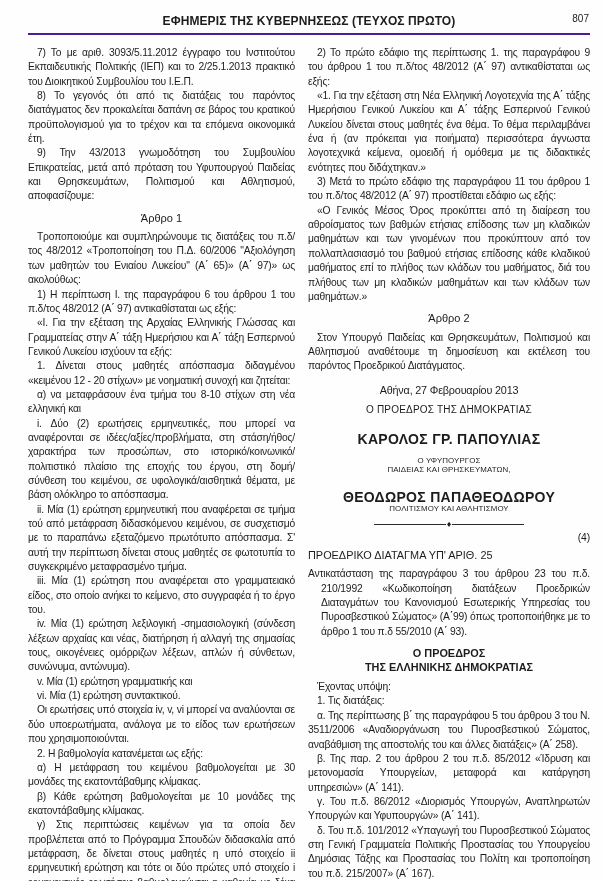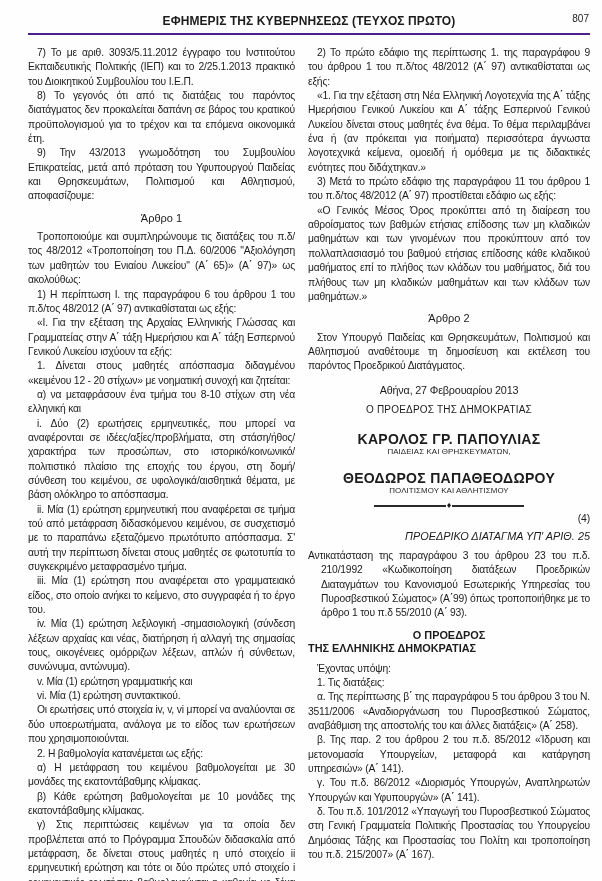--- a/index.html
+++ b/index.html
@@ -53,24 +53,24 @@
   }
   .date-line { text-align: center; margin: 9px 0 6px; font-size: 10.8px; }
   .caps-label { text-align: center; font-size: 10px; letter-spacing: 0.2px; margin-top: 3px; }
   .sig-name { text-align: center; font-weight: 700; font-size: 14px; letter-spacing: 0.3px; margin-top: 15px; }
   .tiny-label { text-align: center; font-size: 7.9px; line-height: 9.6px; letter-spacing: 0.1px; }
   .mt8 { margin-top: 9px; }
   .divider { display: flex; align-items: center; width: 150px; margin: 7px auto 2px; }
   .divider .line { flex: 1; height: 1.3px; background: #2a2a2a; }
   .divider .diamond { font-size: 9px; line-height: 1; padding: 0 1px; margin-top: -1px; }
   .ref-num { text-align: right; font-size: 10.4px; margin-bottom: 1px; }
-  .decree-title { text-align: right; font-size: 10.9px; margin: 3px 0 5px; letter-spacing: 0; font-style: italic; }
+  .decree-title { text-align: left; font-size: 10.9px; margin: 3px 0 5px; letter-spacing: 0; }
   .decree-summary { text-align: justify; padding-left: 13px; text-indent: -13px; margin-bottom: 2px; }
   .president-line1 { text-align: center; font-weight: 700; font-size: 10.9px; line-height: 13.5px; margin-top: 8px; letter-spacing: 0; }
-  .president-line2 { font-weight: 700; font-size: 10.9px; line-height: 13.5px; margin-bottom: 6px; letter-spacing: 0; }
+  .president-line2 { text-align: center; font-weight: 700; font-size: 10.9px; line-height: 13.5px; margin-bottom: 6px; letter-spacing: 0; }
 </style>
 </head>
 <body>
 
 <div class="page">
   <div class="header">
     <div class="header-title">ΕΦΗΜΕΡΙΣ ΤΗΣ ΚΥΒΕΡΝΗΣΕΩΣ (ΤΕΥΧΟΣ ΠΡΩΤΟ)</div>
     <div class="header-num">807</div>
   </div>
   <div class="columns">
@@ -99,20 +99,21 @@
     <div class="col-right">
         <div class="blk para">2) Το πρώτο εδάφιο της περίπτωσης 1. της παραγράφου 9 του άρθρου 1 του π.δ/τος 48/2012 (Α΄ 97) αντικαθίσταται ως εξής:</div>
         <div class="blk para">«1. Για την εξέταση στη Νέα Ελληνική Λογοτεχνία της Α΄ τάξης Ημερήσιου Γενικού Λυκείου και Α΄ τάξης Εσπερινού Γενικού Λυκείου δίνεται στους μαθητές ένα θέμα. Το θέμα περιλαμβάνει ένα ή (αν πρόκειται για ποιήματα) περισσότερα άγνωστα λογοτεχνικά κείμενα, ομοειδή ή ομόθεμα με τις διδακτικές ενότητες που διδάχτηκαν.»</div>
         <div class="blk para">3) Μετά το πρώτο εδάφιο της παραγράφου 11 του άρθρου 1 του π.δ/τος 48/2012 (Α΄ 97) προστίθεται εδάφιο ως εξής:</div>
         <div class="blk para">«Ο Γενικός Μέσος Όρος προκύπτει από τη διαίρεση του αθροίσματος των βαθμών ετήσιας επίδοσης των μη κλαδικών μαθημάτων και των γινομένων που προκύπτουν από τον πολλαπλασιασμό του βαθμού ετήσιας επίδοσης κάθε κλαδικού μαθήματος επί το πλήθος των κλάδων του μαθήματος, διά του πλήθους των μη κλαδικών μαθημάτων και των κλάδων των μαθημάτων.»</div>
         <div class="blk article-heading">Άρθρο 2</div>
         <div class="blk para">Στον Υπουργό Παιδείας και Θρησκευμάτων, Πολιτισμού και Αθλητισμού αναθέτουμε τη δημοσίευση και εκτέλεση του παρόντος Προεδρικού Διατάγματος.</div>
         <div class="blk date-line">Αθήνα, 27 Φεβρουαρίου 2013</div>
         <div class="blk caps-label">Ο ΠΡΟΕΔΡΟΣ ΤΗΣ ΔΗΜΟΚΡΑΤΙΑΣ</div>
         <div class="blk sig-name">ΚΑΡΟΛΟΣ ΓΡ. ΠΑΠΟΥΛΙΑΣ</div>
+        <div class="blk tiny-label mt8">Ο ΥΦΥΠΟΥΡΓΟΣ</div>
         <div class="blk tiny-label">ΠΑΙΔΕΙΑΣ ΚΑΙ ΘΡΗΣΚΕΥΜΑΤΩΝ,</div>
         <div class="blk sig-name">ΘΕΟΔΩΡΟΣ ΠΑΠΑΘΕΟΔΩΡΟΥ</div>
         <div class="blk tiny-label">ΠΟΛΙΤΙΣΜΟΥ ΚΑΙ ΑΘΛΗΤΙΣΜΟΥ</div>
         <div class="blk divider">
           <span class="line"></span>
           <span class="diamond">♦</span>
           <span class="line"></span>
         </div>
         <div class="blk ref-num">(4)</div>
         <div class="blk decree-title">ΠΡΟΕΔΡΙΚΟ ΔΙΑΤΑΓΜΑ ΥΠ' ΑΡΙΘ. 25</div>

